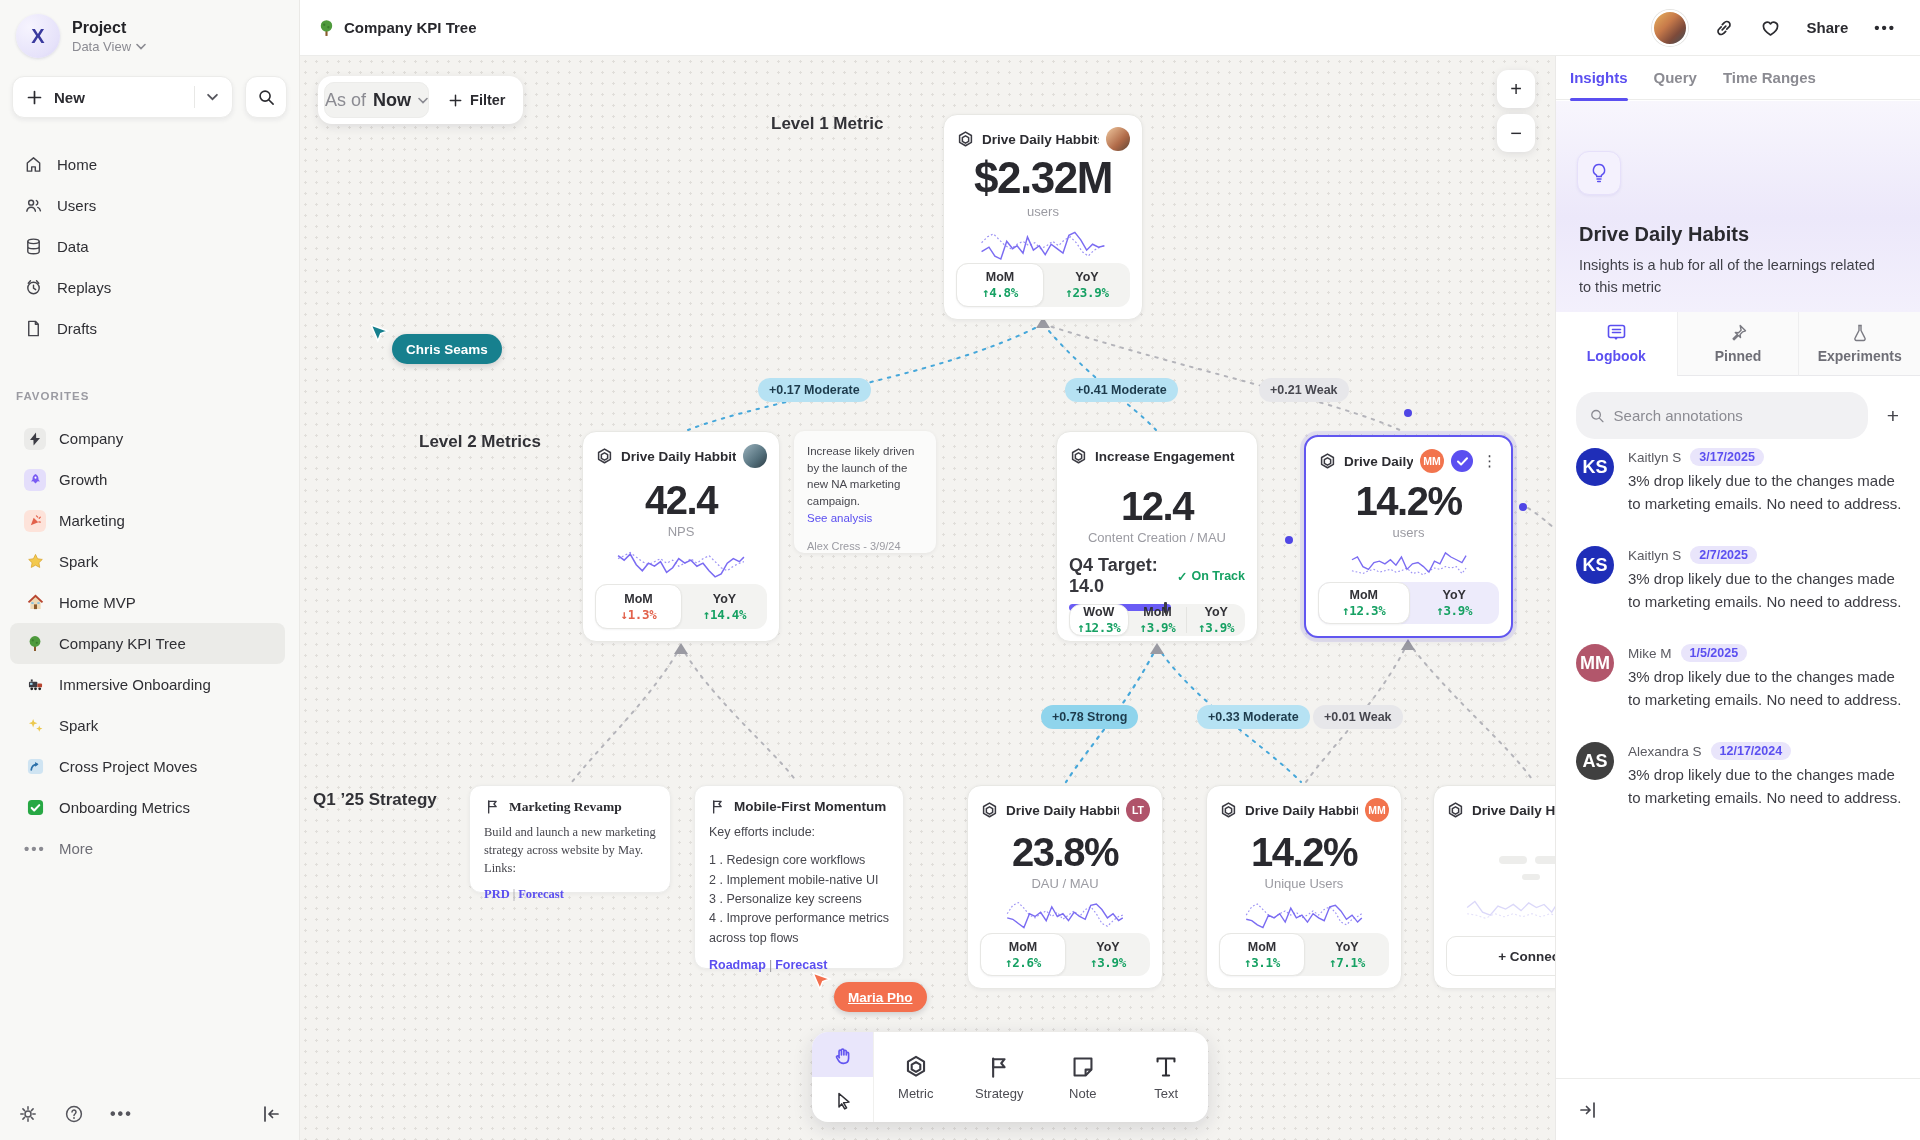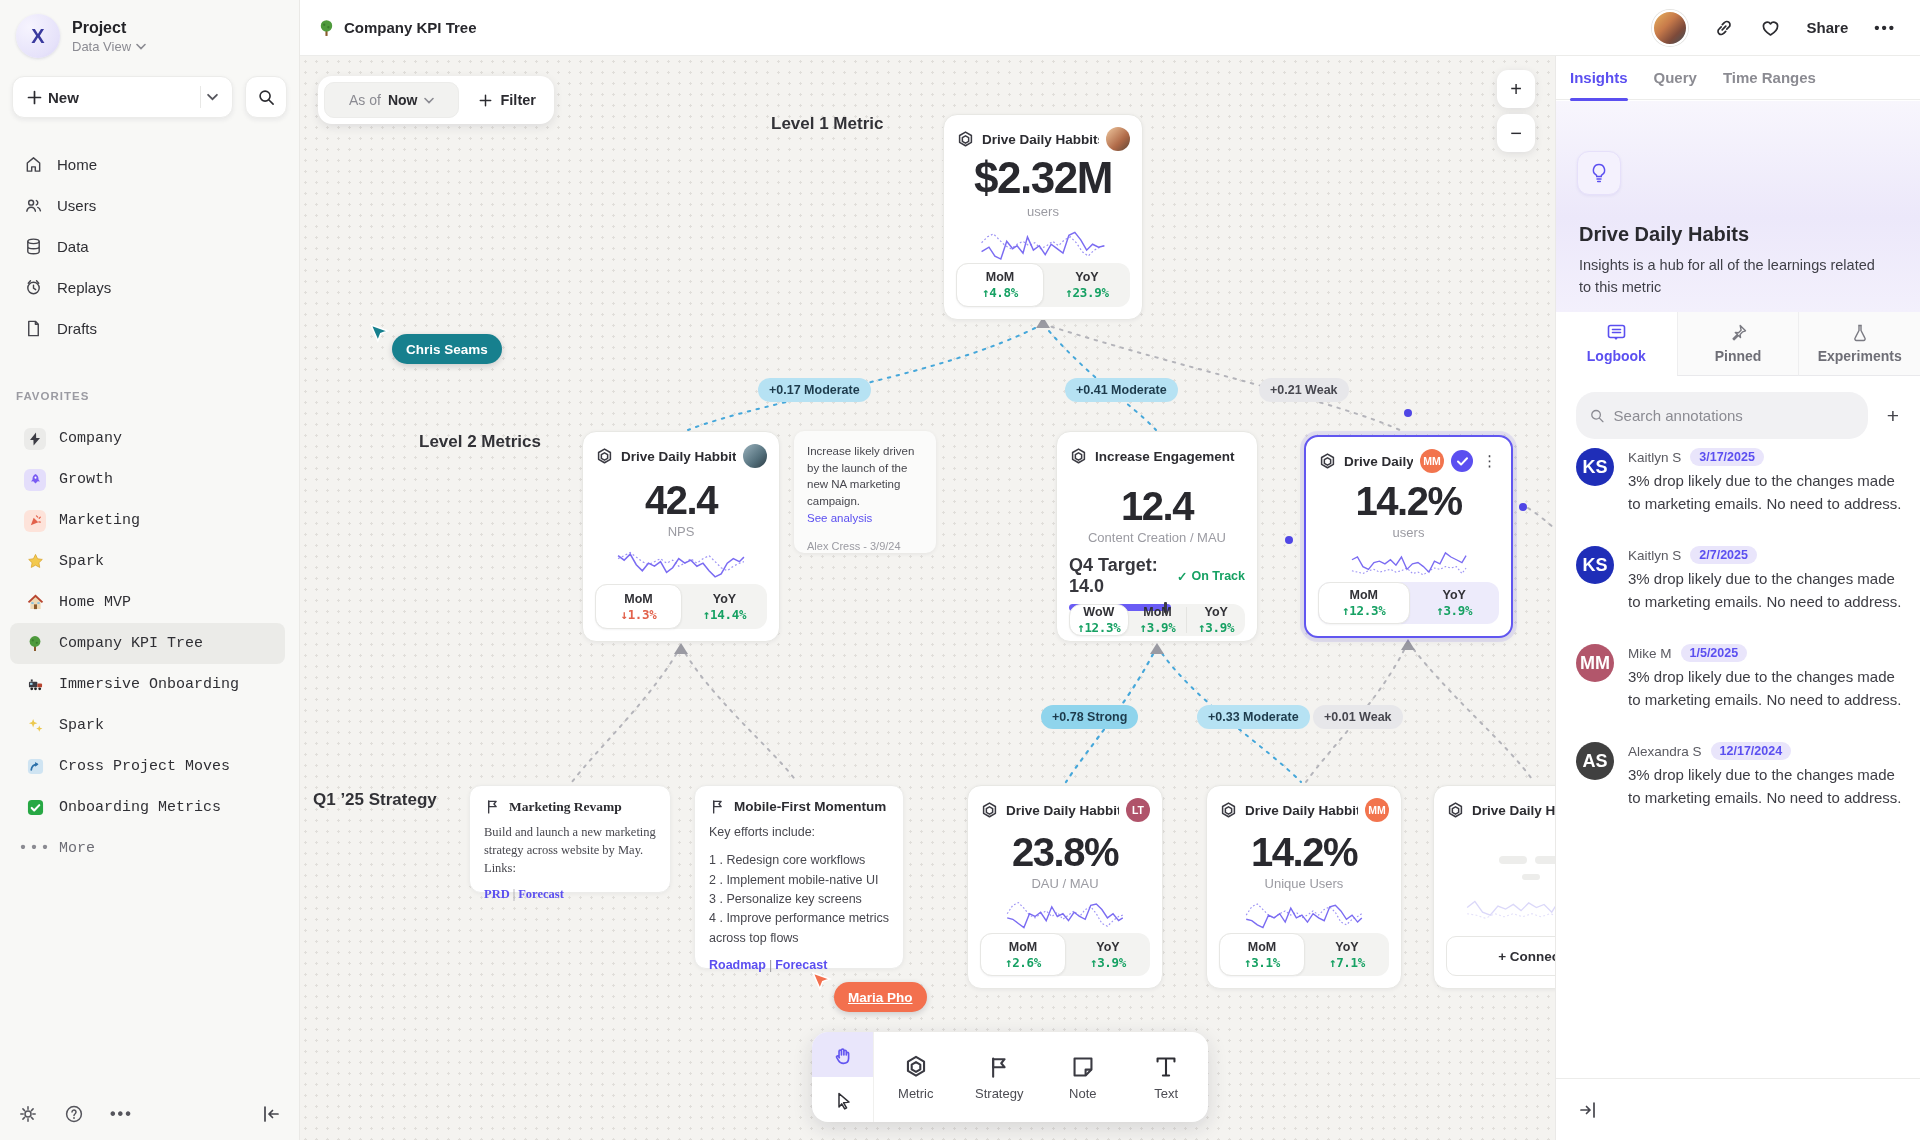--- a/index.html
+++ b/index.html
@@ -6,49 +6,49 @@
   html,body { width:1920px; height:1140px; font-family:"Liberation Sans", sans-serif; background:#fff; color:#2c2c31; }
   #app { position:relative; width:1920px; height:1140px; overflow:hidden; }
 
   
   .sidebar { position:absolute; left:0; top:0; width:300px; height:1140px; background:#f8f8f6; border-right:1px solid #eae9e6; }
   .brand { position:absolute; left:16px; top:14px; display:flex; gap:12px; align-items:center; }
   .brand-logo { width:44px; height:44px; border-radius:50%; background:radial-gradient(circle at 30% 30%, #f6f4fe, #e6e2fa 70%, #d8d2f6); display:flex; align-items:center; justify-content:center; font-weight:800; font-size:20px; color:#3a3a9e; box-shadow:0 1px 3px rgba(60,60,120,.15); }
   .brand-name { font-size:16px; font-weight:700; color:#232327; }
   .brand-view { font-size:13px; color:#8b8b92; display:flex; align-items:center; gap:5px; margin-top:2px; }
   .new-row { position:absolute; left:12px; top:76px; right:12px; display:flex; gap:12px; }
-  .btn-new { flex:1; height:42px; background:#fff; border:1px solid #ececea; border-radius:12px; box-shadow:0 2px 5px rgba(30,30,50,.07); display:flex; align-items:center; padding:0 14px; gap:6px; font-size:15px; font-weight:600; }
+  .btn-new { flex:1; height:42px; background:#fff; border:1px solid #ececea; border-radius:12px; box-shadow:0 2px 5px rgba(30,30,50,.07); display:flex; align-items:center; padding:0 14px; gap:12px; font-size:15px; font-weight:600; }
   .btn-new .spacer { flex:1; }
   .btn-new .vdiv { width:1px; height:22px; background:#e8e8e6; }
   .btn-square { width:42px; height:42px; background:#fff; border:1px solid #ececea; border-radius:12px; box-shadow:0 2px 5px rgba(30,30,50,.07); display:flex; align-items:center; justify-content:center; }
   .nav { position:absolute; left:10px; right:10px; top:144px; }
   .nav-item { height:41px; display:flex; align-items:center; gap:14px; padding:0 14px; border-radius:8px; font-size:15px; font-weight:500; color:#2f2f34; }
   .nav-item svg { flex:0 0 auto; }
   .fav-heading { position:absolute; left:16px; top:390px; font-size:11.5px; font-weight:700; letter-spacing:1px; color:#9b9ba2; }
-  .favs { position:absolute; left:10px; right:14px; top:418px;font-family:Liberation Mono, monospace; }
+  .favs { position:absolute; left:10px; right:14px; top:418px; }
   .fav-item { height:41px; display:flex; align-items:center; gap:13px; padding:0 14px; border-radius:8px; font-size:15px; font-weight:500; color:#2f2f34; }
   .fav-item.active { background:#ebebe8; }
   .chip { width:22px; height:22px; border-radius:6px; display:flex; align-items:center; justify-content:center; }
   .chip.gray{ background:#ebebe9; } .chip.purple{ background:#e4defb; } .chip.pink{ background:#fde3da; } .chip.none{ background:transparent; }
   .side-foot { position:absolute; left:18px; right:18px; bottom:16px; display:flex; align-items:center; gap:26px; color:#55555c; }
   .side-foot .push { flex:1; }
 
   
   .topbar { position:absolute; left:300px; top:0; width:1620px; height:56px; background:#fff; border-bottom:1px solid #ececea; display:flex; align-items:center; padding:0 24px 0 18px; }
   .doc-title { display:flex; align-items:center; gap:9px; font-size:15px; font-weight:600; color:#28282d; }
   .topbar .push { flex:1; }
   .top-actions { display:flex; align-items:center; gap:26px; }
   .avatar-photo { width:36px; height:36px; border-radius:50%; background:linear-gradient(135deg,#e8b35f 0%,#c77a4a 40%,#7d4a3a 70%,#42535c 100%); border:2px solid #fff; box-shadow:0 0 0 1px #e5e5e3; }
   .share-label { font-size:15px; font-weight:600; color:#2b2b30; }
   .dots3 { font-size:15px; letter-spacing:2px; color:#2b2b30; font-weight:700; }
 
   
   .canvas { position:absolute; left:300px; top:56px; width:1255px; height:1084px; overflow:hidden; background-color:#f4f3f0; background-image:radial-gradient(#e0deda 1px, transparent 1.3px); background-size:11px 11px; }
   .float-toolbar { position:absolute; left:18px; top:20px; height:48px; background:#fff; border-radius:14px; box-shadow:0 3px 10px rgba(30,30,50,.10); display:flex; align-items:center; padding:6px; gap:8px; }
-  .asof { height:36px; background:#f2f2f0; border:1px solid #ececea; border-radius:10px; display:flex; align-items:center; gap:7px; padding:0 24px; font-size:14px; }
+  .asof { height:36px; background:#f2f2f0; border:1px solid #ececea; border-radius:10px; display:flex; align-items:center; gap:7px; padding:0 0; font-size:18px; }
   .asof .muted { color:#8b8b92; }
   .asof .strong { font-weight:700; color:#2b2b30; }
   .filter-btn { display:flex; align-items:center; gap:8px; font-size:14.5px; font-weight:600; padding:0 12px; color:#2b2b30; }
   .zoomctl { position:absolute; left:1197px; top:14px; width:38px; display:flex; flex-direction:column; gap:6px; }
   .zoomctl .zbtn { width:38px; height:38px; background:#fff; border-radius:11px; box-shadow:0 2px 8px rgba(30,30,50,.10); display:flex; align-items:center; justify-content:center; font-size:20px; color:#2b2b30; }
 
   .lvl-label { position:absolute; font-size:17px; font-weight:700; color:#323237; white-space:nowrap; }
 
   .edges-svg { position:absolute; left:0; top:0; }
 

